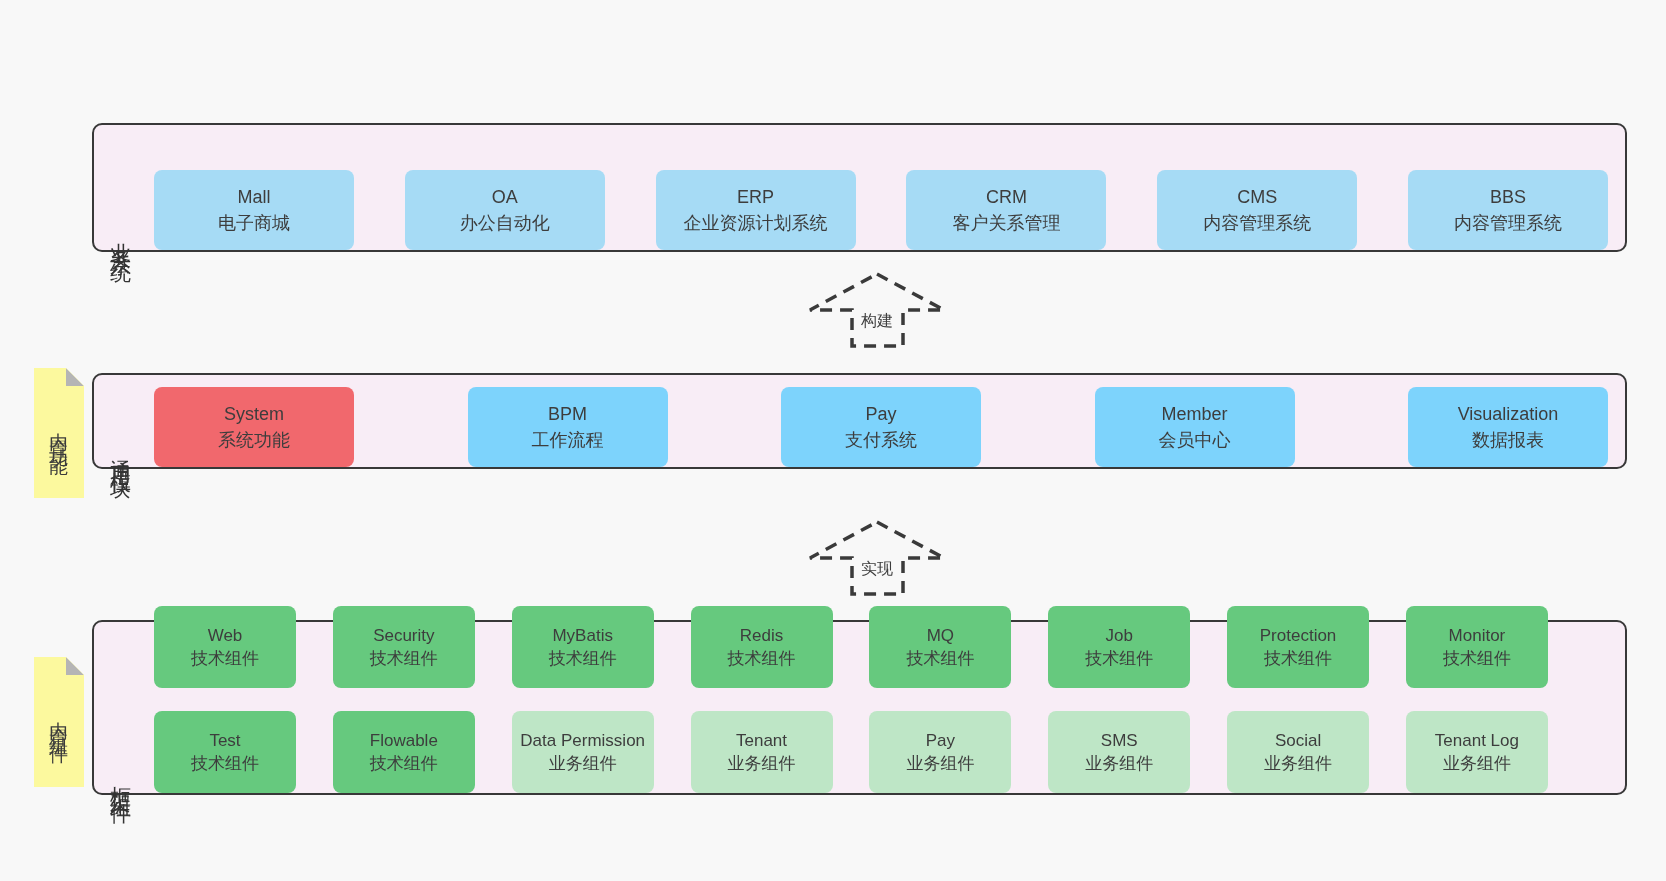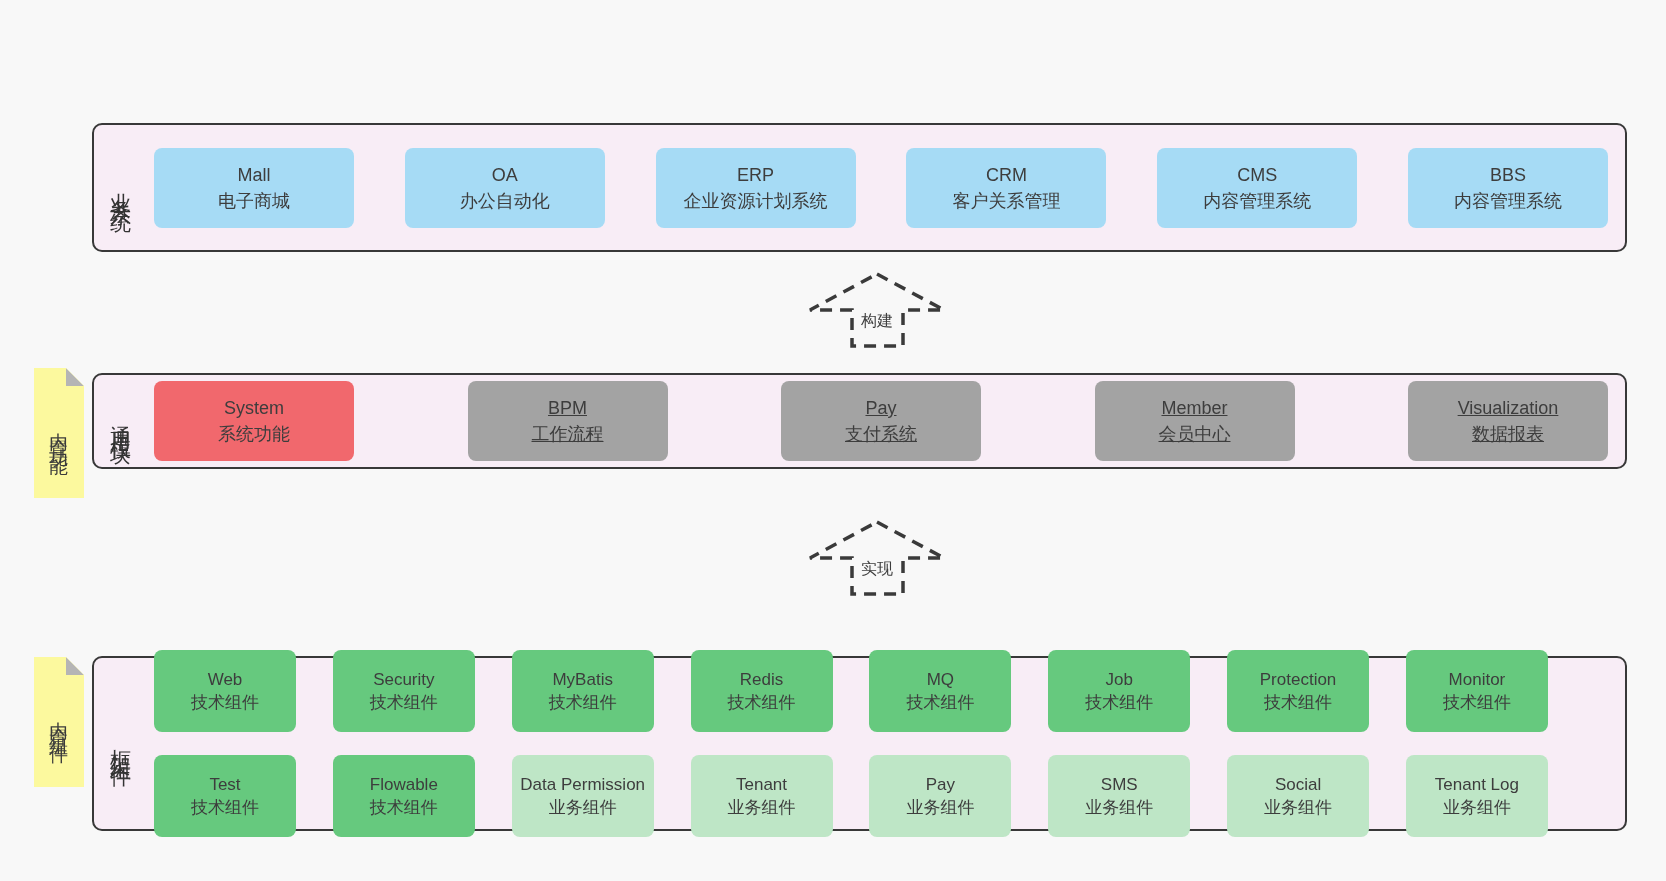--- a/index.html
+++ b/index.html
@@ -1,40 +1,40 @@
 <!DOCTYPE html>
 <html><head>
 <meta charset="utf-8">
 <style>
   html,body{margin:0;padding:0;}
   body{background:#f8f8f8;font-family:"Liberation Sans","DejaVu Sans",sans-serif;}
   .stage{position:relative;width:1666px;height:881px;background:#f8f8f8;overflow:hidden;color:#3d3d3d;}
 
   
   .layer{position:absolute;left:92px;width:1535px;background:#f8edf6;border:2px solid #383838;
-         border-radius:10px;box-sizing:border-box;display:flex;align-items:center;}
+         border-radius:10px;box-sizing:border-box;display:flex;align-items:flex-end;}
   #layer-business{top:123px;height:129px;}
   #layer-common{top:373px;height:96px;}
-  #layer-framework{top:620px;height:175px;margin-top:36px;}
+  #layer-framework{top:620px;height:175px;}
 
   .layer-label{width:54px;display:flex;align-items:center;justify-content:center;flex:none;}
   .layer-label span{writing-mode:vertical-lr;text-orientation:upright;font-size:21px;
                     letter-spacing:6px;color:#333;line-height:1;}
 
   
   .boxes{flex:1;display:flex;align-items:center;justify-content:space-between;
          padding:0 17px 0 6px;}
   .box{box-sizing:border-box;border-radius:8px;display:flex;flex-direction:column;
        align-items:center;justify-content:center;text-align:center;
        font-size:18px;line-height:26px;color:#3d3d3d;}
   .boxes .box{width:200px;height:80px;}
 
   .blue{background:#a6dbf5;}
   .red{background:#f1686d;}
-  .pink{background:#a3a3a3;text-decoration:underline;}
+  .pink{background:#7dd3fc;}
   .green{background:#66c97e;}
   .lightgreen{background:#bee6c6;}
 
   
   .grid{flex:1;display:grid;grid-template-columns:repeat(8,142px);justify-content:space-between;
         align-content:center;row-gap:23px;padding:0 77px 0 6px;}
   .grid .box{width:142px;height:82px;font-size:17px;line-height:23px;}
 
   
   .arrow{position:absolute;width:140px;height:78px;}

